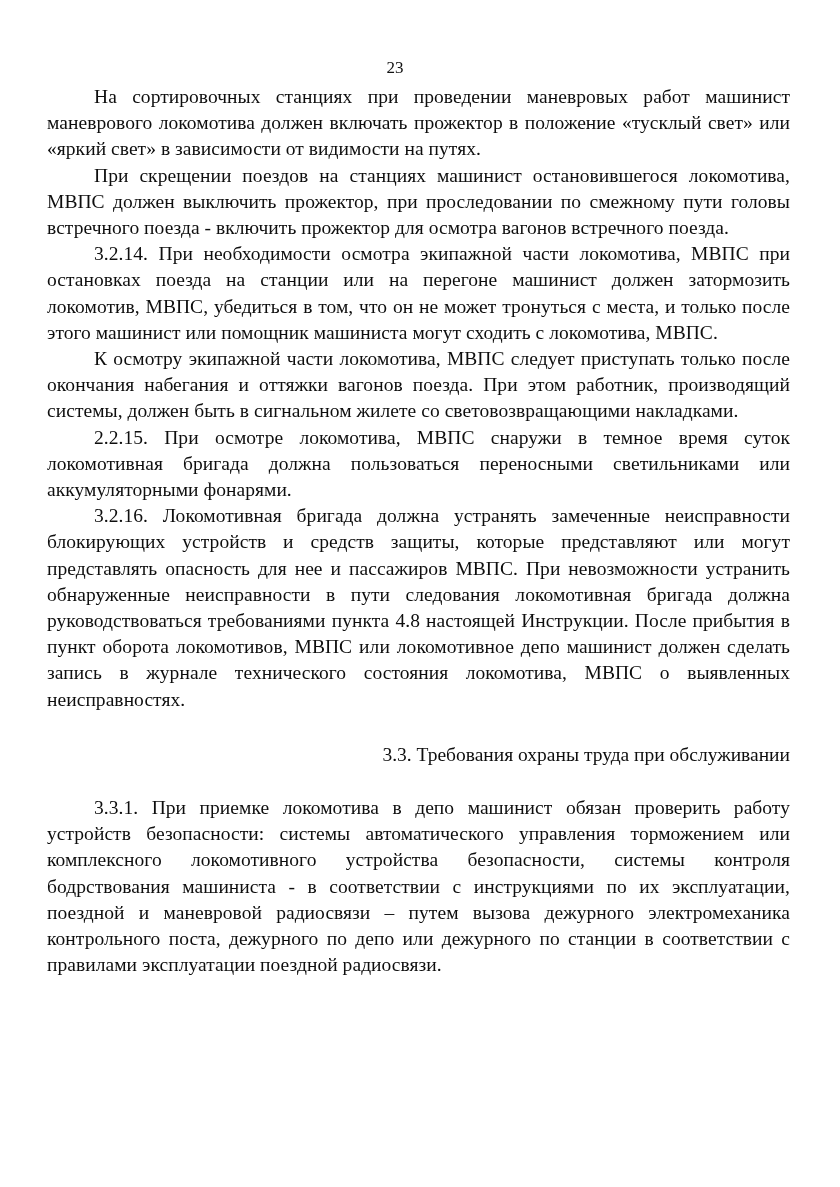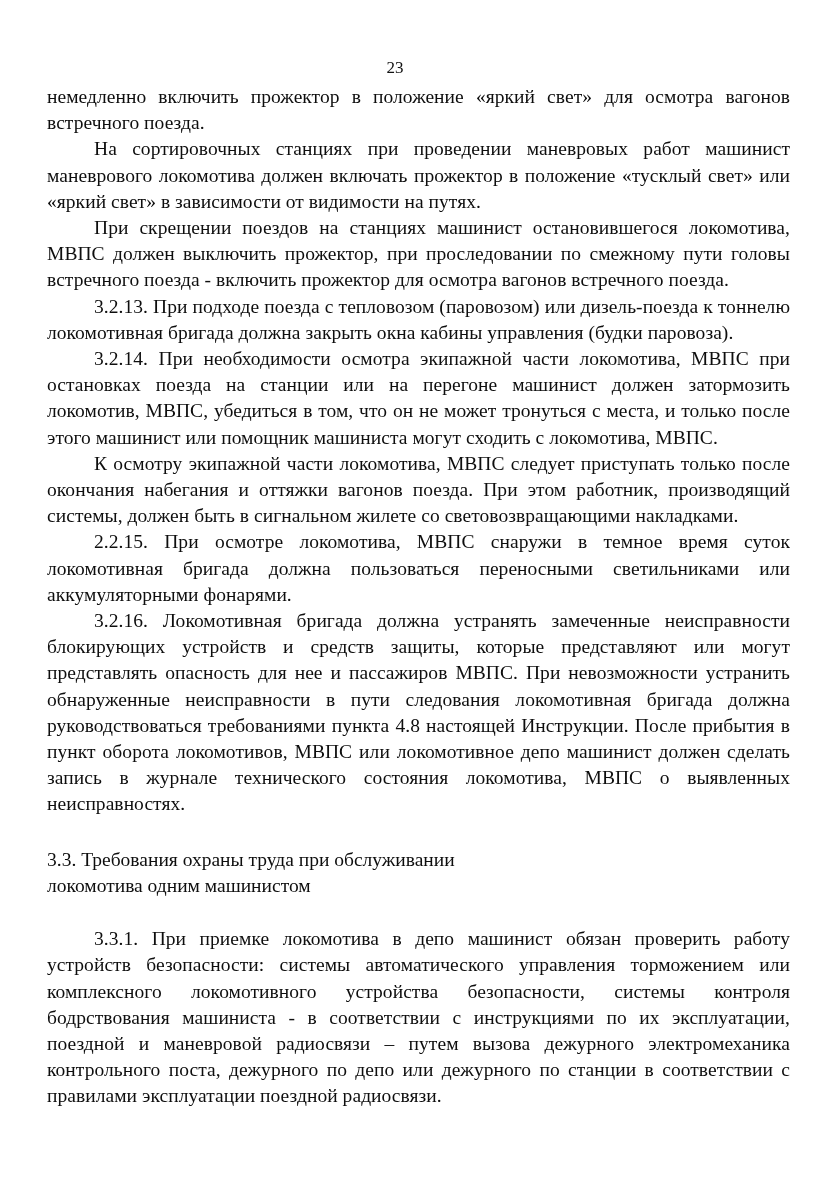--- a/index.html
+++ b/index.html
@@ -50,60 +50,57 @@
     text-indent: 0;
   }
   p.para.last-line-left {
     text-align-last: left;
   }
   .heading {
     margin: 0;
     padding-top: 29px;
     font-size: 19.5px;
     line-height: 26.2px;
-    text-align: left;
+    text-align: right;
     font-weight: normal;
     text-indent: 0;
   }
   .heading .hline {
     display: block;
   }
   .after-heading-gap {
     height: 27px;
   }
 </style>
 </head>
 <body>
 
 <div class="page">
 
   <div class="page-number">23</div>
 
   <div class="body-block">
 
-    <p class="para no-indent last-line-left">немедленно включить прожектор в положение «яркий свет» для осмотра вагонов встречного поезда.</p>
 
     <p class="para last-line-left">На сортировочных станциях при проведении маневровых работ машинист маневрового локомотива должен включать прожектор в положение «тусклый свет» или «яркий свет» в зависимости от видимости на путях.</p>
 
     <p class="para last-line-left">При скрещении поездов на станциях машинист остановившегося локомотива, МВПС должен выключить прожектор, при проследовании по смежному пути головы встречного поезда - включить прожектор для осмотра вагонов встречного поезда.</p>
 
-    <p class="para last-line-left">3.2.13. При подходе поезда с тепловозом (паровозом) или дизель-поезда к тоннелю локомотивная бригада должна закрыть окна кабины управления (будки паровоза).</p>
 
     <p class="para last-line-left">3.2.14. При необходимости осмотра экипажной части локомотива, МВПС при остановках поезда на станции или на перегоне машинист должен затормозить локомотив, МВПС, убедиться в том, что он не может тронуться с места, и только после этого машинист или помощник машиниста могут сходить с локомотива, МВПС.</p>
 
     <p class="para last-line-left">К осмотру экипажной части локомотива, МВПС следует приступать только после окончания набегания и оттяжки вагонов поезда. При этом работник, производящий системы, должен быть в сигнальном жилете со световозвращающими накладками.</p>
 
 
     <p class="para last-line-left">2.2.15. При осмотре локомотива, МВПС снаружи в темное время суток локомотивная бригада должна пользоваться переносными светильниками или аккумуляторными фонарями.</p>
 
     <p class="para last-line-left">3.2.16. Локомотивная бригада должна устранять замеченные неисправности блокирующих устройств и средств защиты, которые представляют или могут представлять опасность для нее и пассажиров МВПС. При невозможности устранить обнаруженные неисправности в пути следования локомотивная бригада должна руководствоваться требованиями пункта 4.8 настоящей Инструкции. После прибытия в пункт оборота локомотивов, МВПС или локомотивное депо машинист должен сделать запись в журнале технического состояния локомотива, МВПС о выявленных неисправностях.</p>
 
     <div class="heading">
       <span class="hline">3.3. Требования охраны труда при обслуживании</span>
-      <span class="hline">локомотива одним машинистом</span>
     </div>
 
     <div class="after-heading-gap"></div>
 
     <p class="para last-line-left">3.3.1. При приемке локомотива в депо машинист обязан проверить работу устройств безопасности: системы автоматического управления торможением или комплексного локомотивного устройства безопасности, системы контроля бодрствования машиниста - в соответствии с инструкциями по их эксплуатации, поездной и маневровой радиосвязи – путем вызова дежурного электромеханика контрольного поста, дежурного по депо или дежурного по станции в соответствии с правилами эксплуатации поездной радиосвязи.</p>
 
   </div>
 </div>
 
 </body></html>

